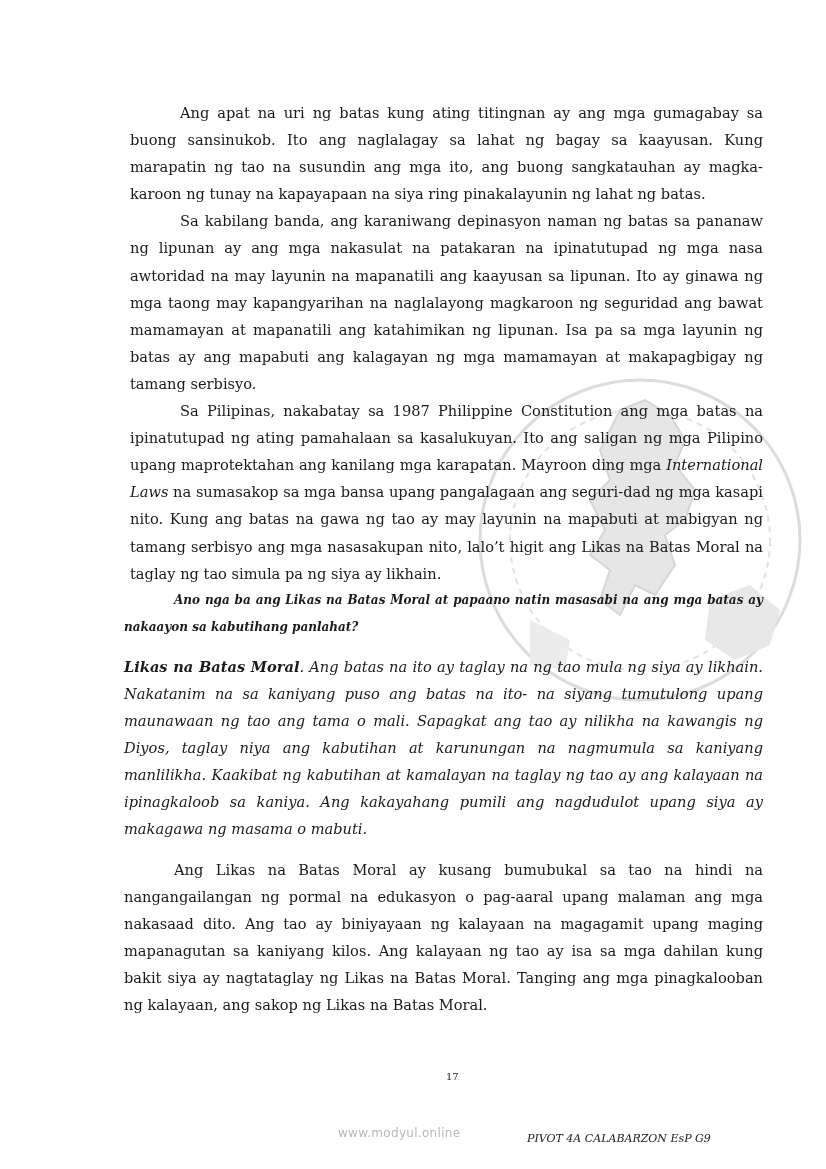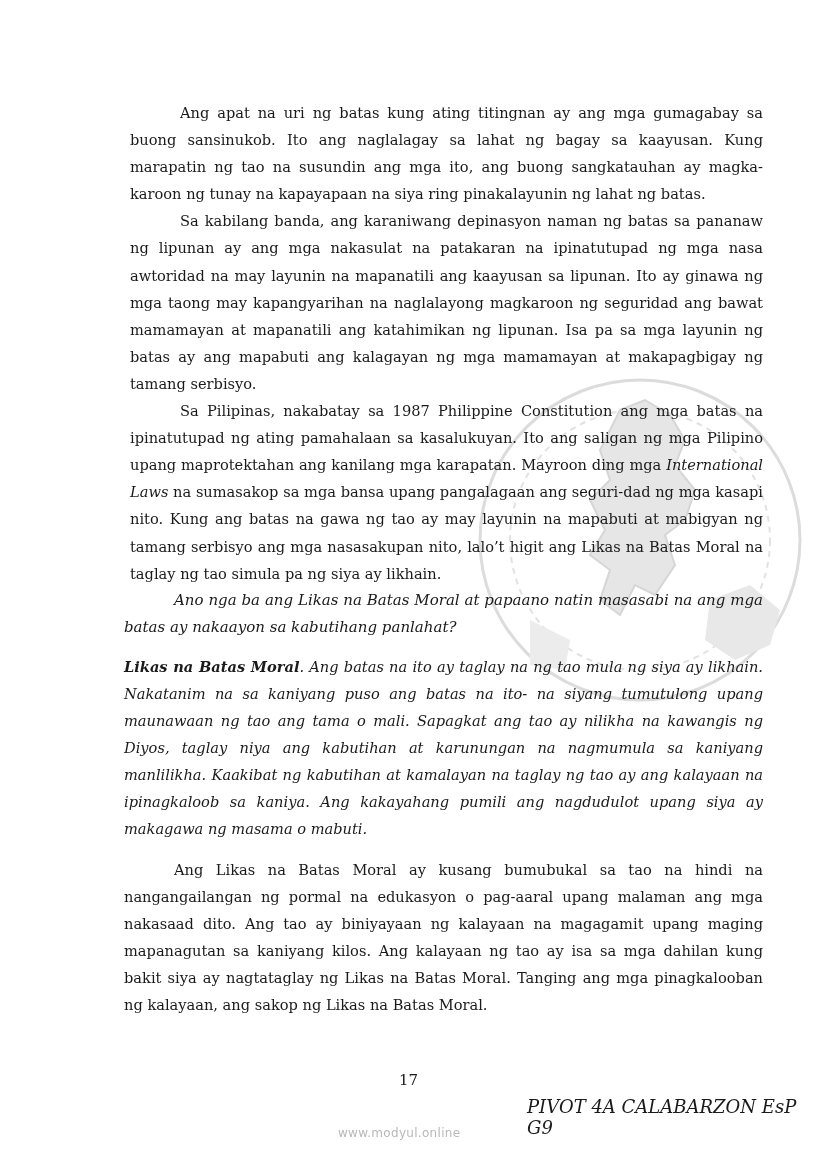--- a/index.html
+++ b/index.html
@@ -9,36 +9,36 @@
     .content {
       position: absolute; left: 130px; top: 99px; width: 633px;
       font-family: "DejaVu Serif", "Liberation Serif", serif;
       font-size: 14.6px; line-height: 27.1px; color: #1a1a1a;
       text-align: justify;
     }
     .content p { margin: 0; }
     .indent { text-indent: 50px; }
     .question {
       margin-left: -6px !important; width: 639px;
-      font-weight: normal; font-style: italic;
-      font-family: "DejaVu Serif", serif; font-size: 15px;
+      font-weight: bold; font-style: italic;
+      font-family: "DejaVu Serif", serif; font-size: 12px;
     }
     .q-indent { text-indent: 50px; }
     .gap { height: 12px; }
     .gap2 { height: 13px; }
     .sec { margin-left: -6px !important; width: 639px; font-style: italic; }
     .sec-title { font-weight: bold; }
     .sec-indent { margin-left: -6px !important; width: 639px; text-indent: 50px; }
     .footer-page {
-      position: absolute; left: 399px; top: 1071px;
-      font-family: "DejaVu Serif", serif; font-size: 15px; color: #1a1a1a;
+      position: absolute; left: 446px; top: 1071px;
+      font-family: "DejaVu Serif", serif; font-size: 10px; color: #1a1a1a;
     }
     .footer-title {
-      position: absolute; left: 527px; top: 1096px;
-      font-family: "DejaVu Serif", serif; font-size: 18px; font-style: italic; color: #1a1a1a;
+      position: absolute; left: 527px; top: 1132px;
+      font-family: "DejaVu Serif", serif; font-size: 11px; font-style: italic; color: #1a1a1a;
     }
     .site {
       position: absolute; left: 338px; top: 1126px;
       font-family: "DejaVu Sans", sans-serif; font-size: 12px; color: #b8b8b8; letter-spacing: 0.3px;
     }
   </style>
 </head>
 <body>
 
 <div class="page">

